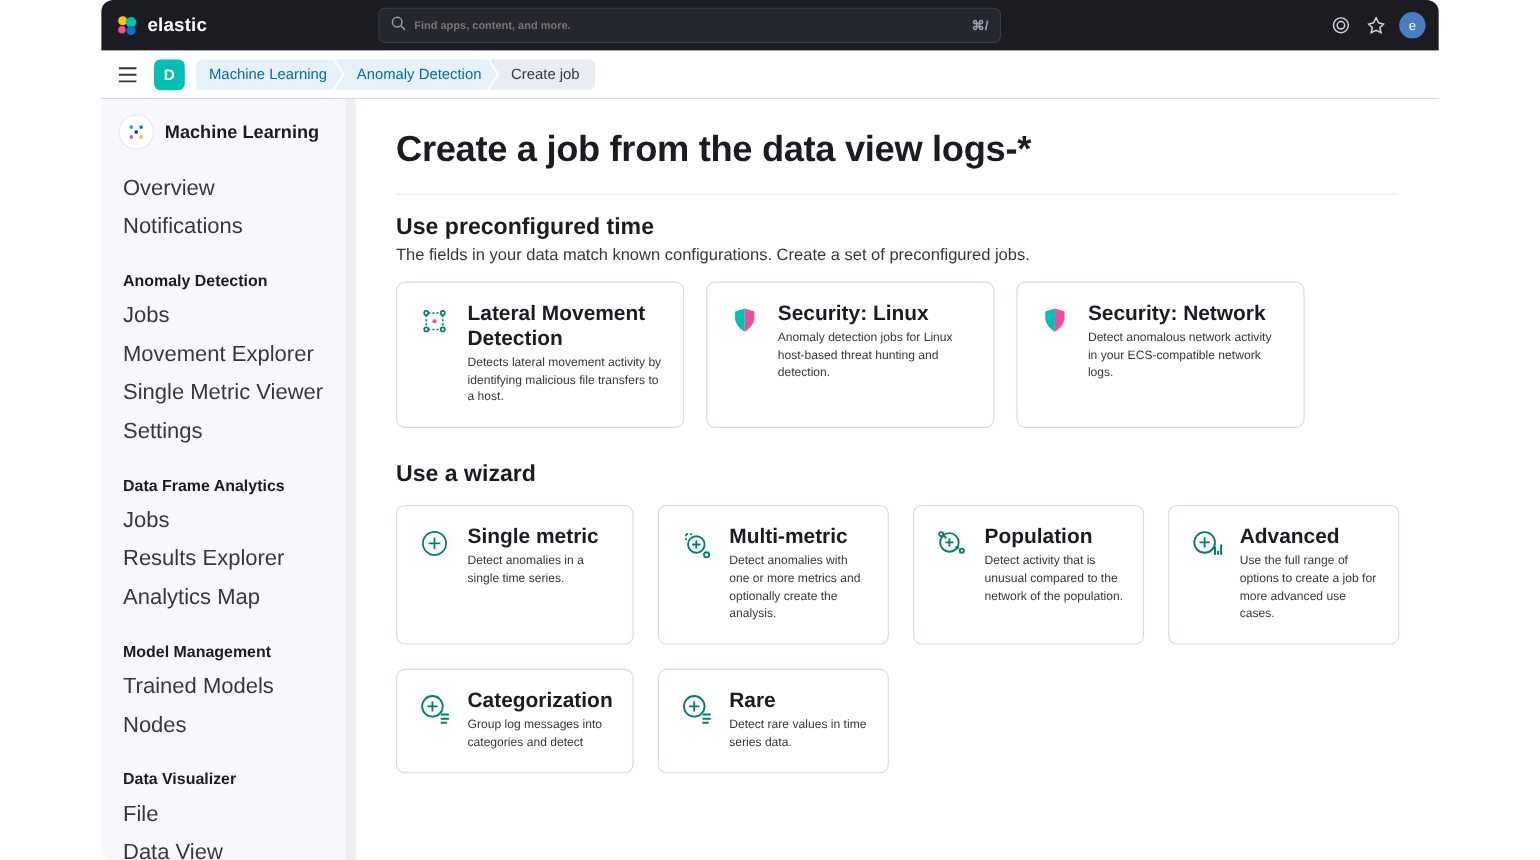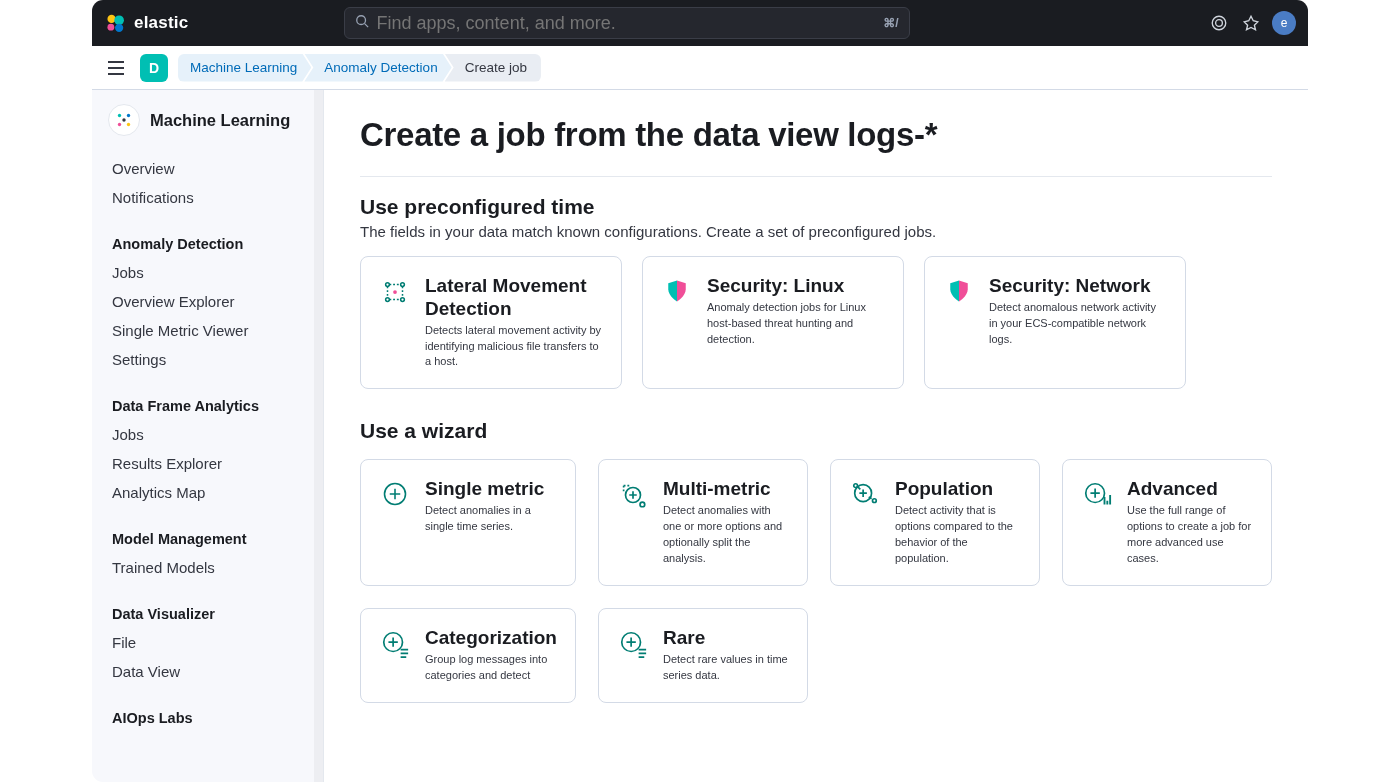--- a/index.html
+++ b/index.html
@@ -6,21 +6,21 @@
 body { font-family: -apple-system, BlinkMacSystemFont, "Segoe UI", Helvetica, Arial, sans-serif; background: #fff; color: #1a1c21; overflow: hidden; }
 .frame { width: 1216px; height: 782px; margin: 0 auto; background: #fff; border-radius: 11px; overflow: hidden; position: relative; }
 
 
 .topbar { height: 46px; background: #1a1c21; display: flex; align-items: center; padding: 0 12px; gap: 12px; }
 .logo { display: flex; align-items: center; gap: 8px; }
 .logo-mark { width: 22px; height: 22px; position: relative; }
 .logo-text { color: #fff; font-weight: 600; font-size: 17px; letter-spacing: 0.2px; }
 .search-wrap { flex: 0 0 auto; margin-left: auto; margin-right: auto; width: 566px; }
 .search-box { height: 32px; background: #25272e; border: 1px solid #3a3d47; border-radius: 6px; display: flex; align-items: center; padding: 0 10px; color: #98a2b3; gap: 8px; }
-.search-box input { flex: 1; background: transparent; border: 0; outline: 0; color: #eab308; font-size: 18px; }
+.search-box input { flex: 1; background: transparent; border: 0; outline: 0; color: #eab308; font-size: 10px; font-weight: bold; }
 .search-box .kbd { font-size: 12px; color: #98a2b3; font-weight: 600; }
 .topbar-right { display: flex; align-items: center; gap: 10px; margin-left: auto; }
 .top-ico { width: 22px; height: 22px; display: flex; align-items: center; justify-content: center; color: #d0d5dd; }
 .avatar { width: 24px; height: 24px; border-radius: 50%; background: #4a7cc4; color: #fff; display:flex; align-items:center; justify-content:center; font-size: 12px; }
 
 
 .subbar { height: 44px; background: #fff; border-bottom: 1px solid #d3dae6; display: flex; align-items: center; padding: 0 10px; gap: 10px; }
 .hamburger { width: 28px; height: 28px; display:flex; align-items:center; justify-content:center; cursor:pointer; }
 .space-badge { width: 28px; height: 28px; border-radius: 6px; background: #00BFB3; color:#fff; font-weight:700; display:flex; align-items:center; justify-content:center; font-size:14px; }
 .breadcrumbs { display:flex; align-items:center; }
@@ -31,21 +31,21 @@
 
 
 .body { display:flex; height: calc(100% - 90px); }
 .sidebar { width: 232px; background: #f7f8fc; border-right: 1px solid #e4e8ee; padding: 14px 0 20px; overflow-y:auto; position:relative; }
 .sidebar::after { content:""; position:absolute; top:0; right:0; width:9px; height:100%; background: rgba(0,0,0,0.04);}
 .side-head { display:flex; align-items:center; gap:10px; padding: 0 16px 10px; }
 .side-head-ico { width: 32px; height:32px; border-radius:50%; background:#fff; border:1px solid #e4e8ee; display:flex; align-items:center; justify-content:center; }
 .side-head-title { font-weight: 700; font-size: 16.5px; line-height: 1.35; }
 .side-group { padding: 8px 0; }
 .side-group-title { font-weight: 700; font-size: 14.5px; padding: 8px 20px 6px; }
-.side-item { font-size: 15px; padding: 6px 20px; color: #343741; cursor:pointer; }
+.side-item { font-size: 20px; padding: 6px 20px; color: #343741; cursor:pointer; }
 
 
 .main { flex:1; overflow-y:auto; padding: 26px 36px 40px; }
 .page-title { font-size: 33px; font-weight: 800; letter-spacing: -0.3px; }
 .hr { height:1px; background:#e4e8ee; margin: 22px 0 18px; }
 .section-h { font-size: 21px; font-weight: 800; margin-bottom: 4px; }
 .section-sub { color: #343741; font-size: 15px; margin-bottom: 16px; }
 .cards { display:grid; grid-template-columns: repeat(4, 1fr); gap: 22px; margin-bottom: 30px; }
 .cards.three { grid-template-columns: repeat(3, 262px); gap: 20px; }
 .card { border:1px solid #d3dae6; border-radius: 8px; padding: 18px; display:flex; gap:14px; cursor:pointer; background:#fff; }
@@ -129,35 +129,36 @@
     </div>
 
     <div class="side-group">
       <div class="side-item">Overview</div>
       <div class="side-item">Notifications</div>
     </div>
 
     <div class="side-group">
       <div class="side-group-title">Anomaly Detection</div>
       <div class="side-item">Jobs</div>
-      <div class="side-item">Overview Explorer</div>
+      <div class="side-item">Movement Explorer</div>
       <div class="side-item">Single Metric Viewer</div>
       <div class="side-item">Settings</div>
     </div>
 
     <div class="side-group">
       <div class="side-group-title">Data Frame Analytics</div>
       <div class="side-item">Jobs</div>
       <div class="side-item">Results Explorer</div>
       <div class="side-item">Analytics Map</div>
     </div>
 
     <div class="side-group">
       <div class="side-group-title">Model Management</div>
       <div class="side-item">Trained Models</div>
+      <div class="side-item">Nodes</div>
     </div>
 
     <div class="side-group">
       <div class="side-group-title">Data Visualizer</div>
       <div class="side-item">File</div>
       <div class="side-item">Data View</div>
     </div>
 
     <div class="side-group">
       <div class="side-group-title">AIOps Labs</div>
@@ -234,36 +235,36 @@
         <div class="card-ico">
           <svg width="30" height="30" viewBox="0 0 32 32" fill="none" stroke="#017D73" stroke-width="1.8">
                 <path d="M6 6h6M6 6v6" stroke-dasharray="2 2"></path>
                 <circle cx="16" cy="16" r="8"></circle>
                 <path d="M12 16h8M16 12v8"></path>
                 <circle cx="26" cy="26" r="2.5"></circle>
               </svg>
         </div>
         <div class="card-body">
           <div class="card-title">Multi-metric</div>
-          <div class="card-desc">Detect anomalies with one or more options and optionally split the analysis.</div>
+          <div class="card-desc">Detect anomalies with one or more metrics and optionally create the analysis.</div>
         </div>
       </div>
       <div class="card">
         <div class="card-ico">
           <svg width="30" height="30" viewBox="0 0 32 32" fill="none" stroke="#017D73" stroke-width="1.8">
                 <circle cx="14" cy="14" r="9"></circle>
                 <path d="M10 14h8M14 10v8"></path>
                 <circle cx="6" cy="6" r="2"></circle>
                 <circle cx="26" cy="22" r="2"></circle>
                 <path d="M8 7l3 3M23 20l-3-2"></path>
               </svg>
         </div>
         <div class="card-body">
           <div class="card-title">Population</div>
-          <div class="card-desc">Detect activity that is options compared to the behavior of the population.</div>
+          <div class="card-desc">Detect activity that is unusual compared to the network of the population.</div>
         </div>
       </div>
       <div class="card">
         <div class="card-ico">
           <svg width="30" height="30" viewBox="0 0 32 32" fill="none" stroke="#017D73" stroke-width="1.8">
                 <circle cx="14" cy="14" r="10"></circle>
                 <path d="M9 14h10M14 9v10"></path>
                 <path d="M24 18v8M27 22v4M30 16v10" stroke-width="2"></path>
               </svg>
         </div>

